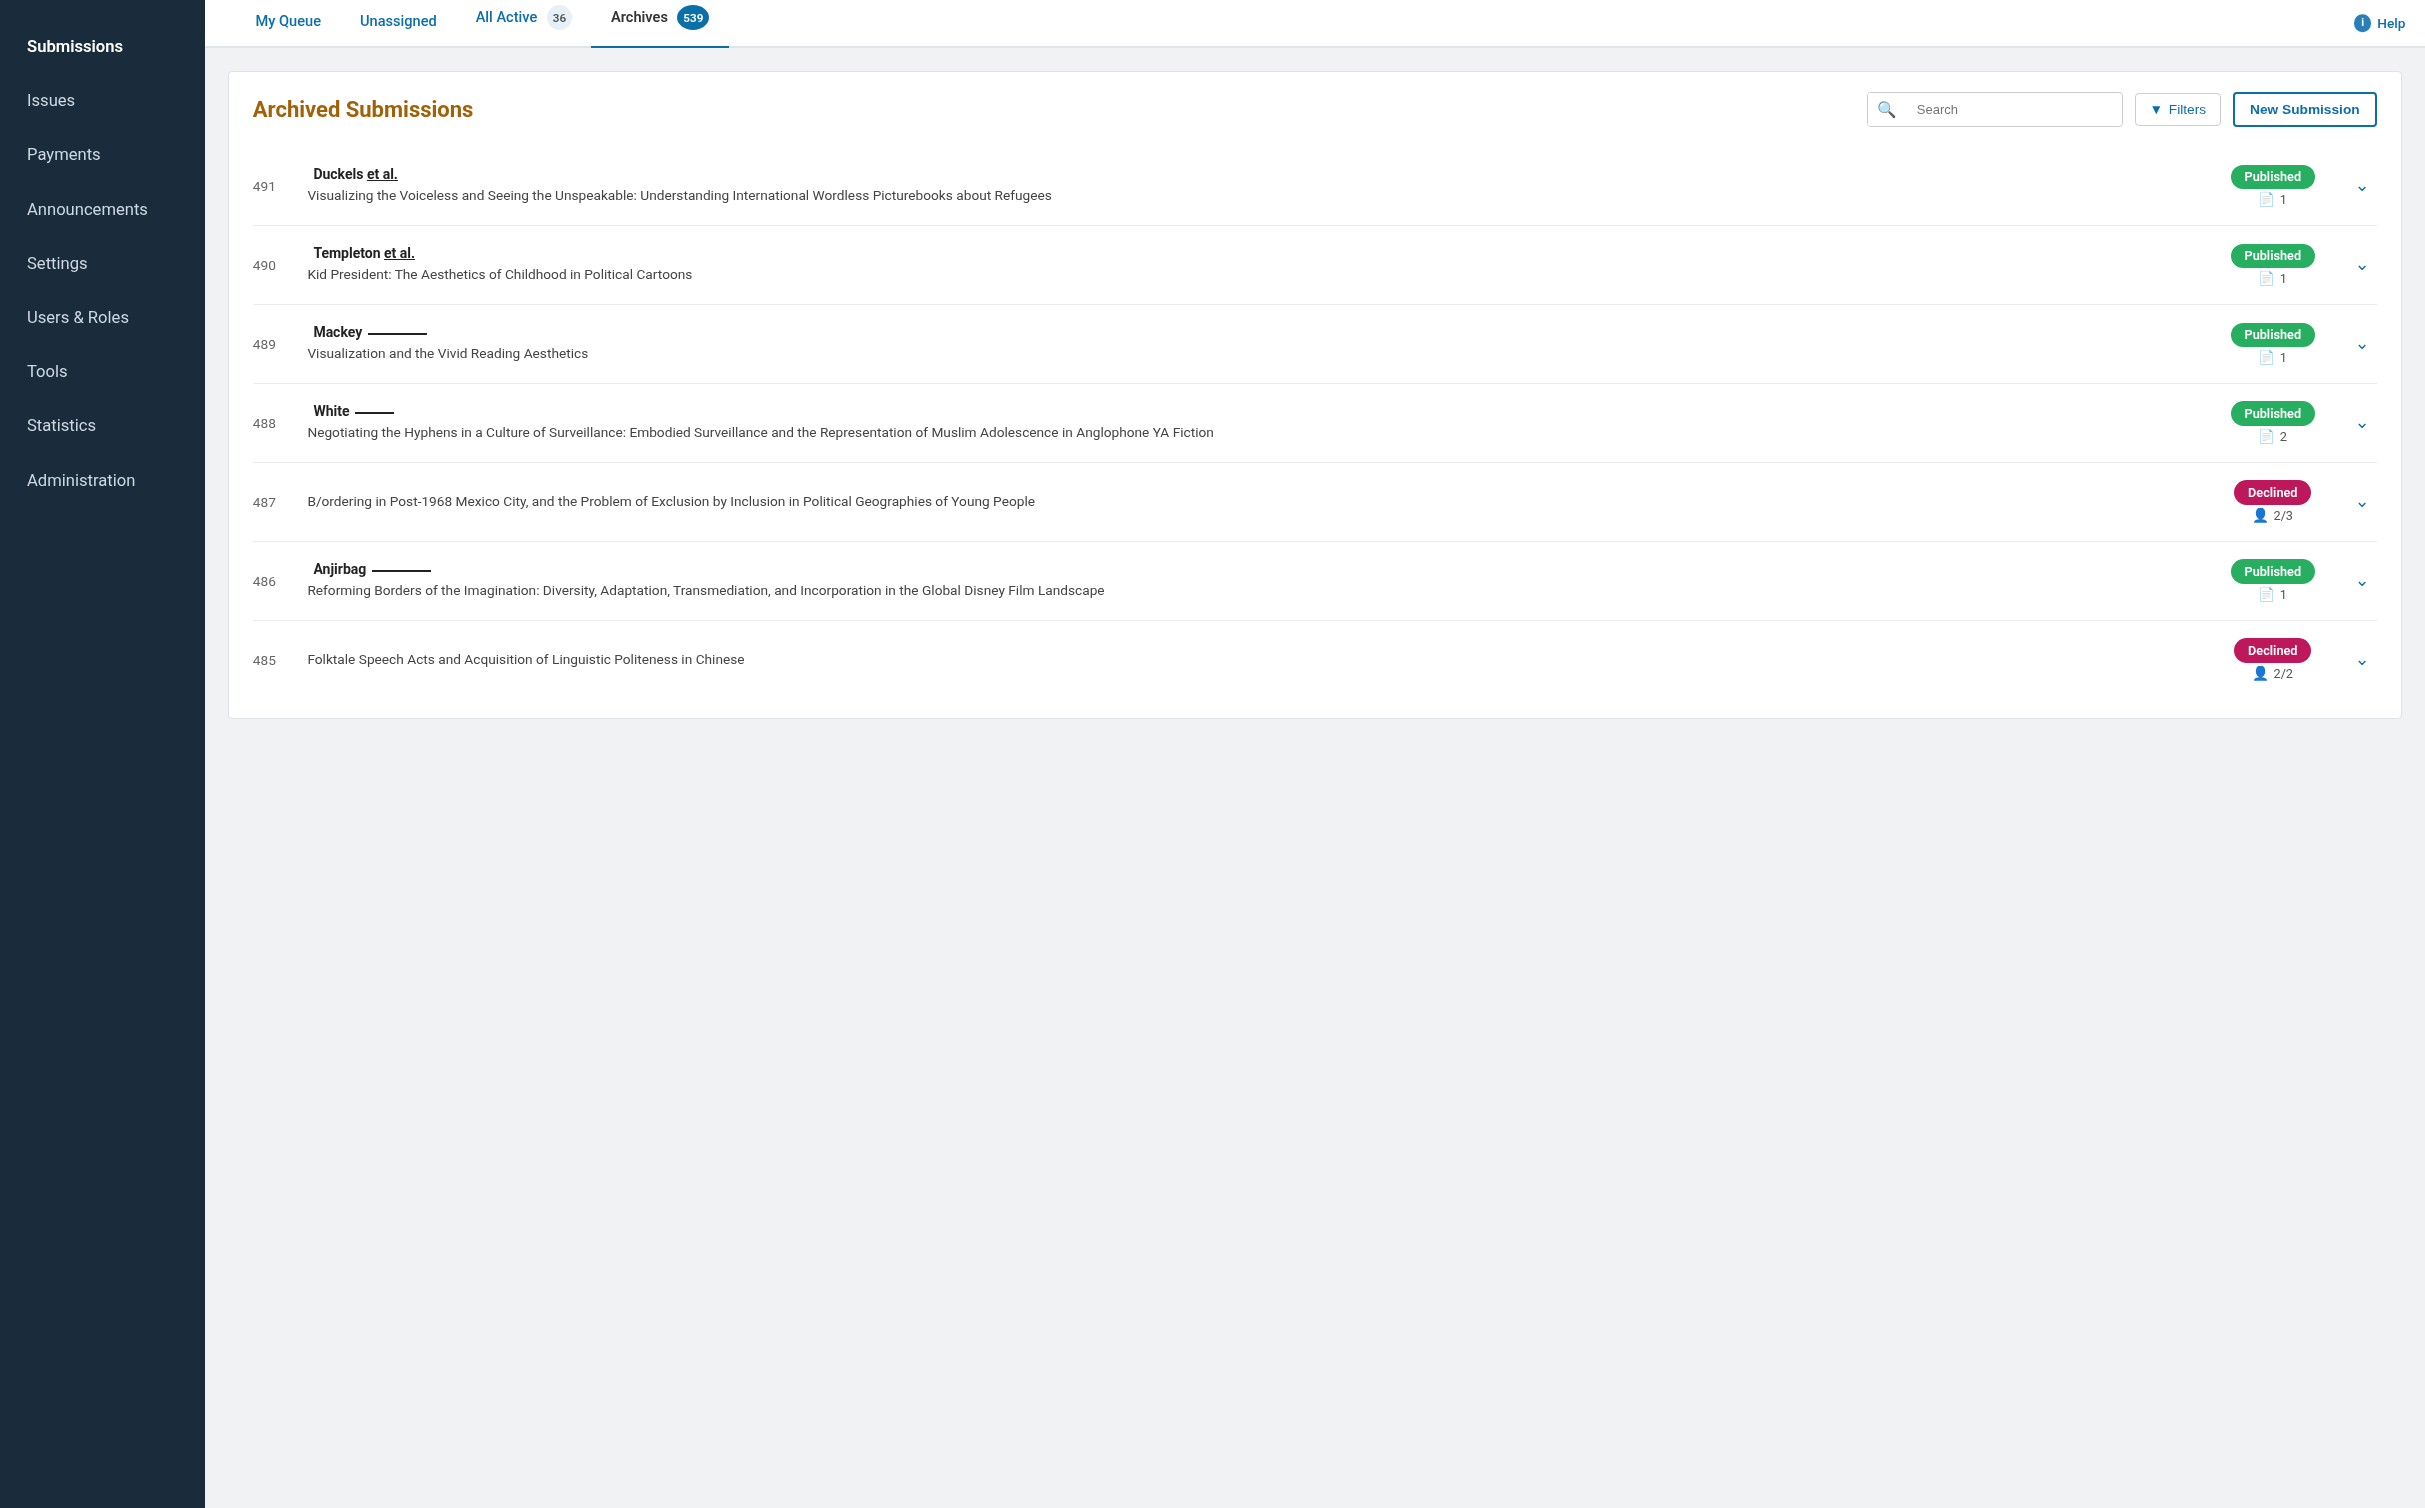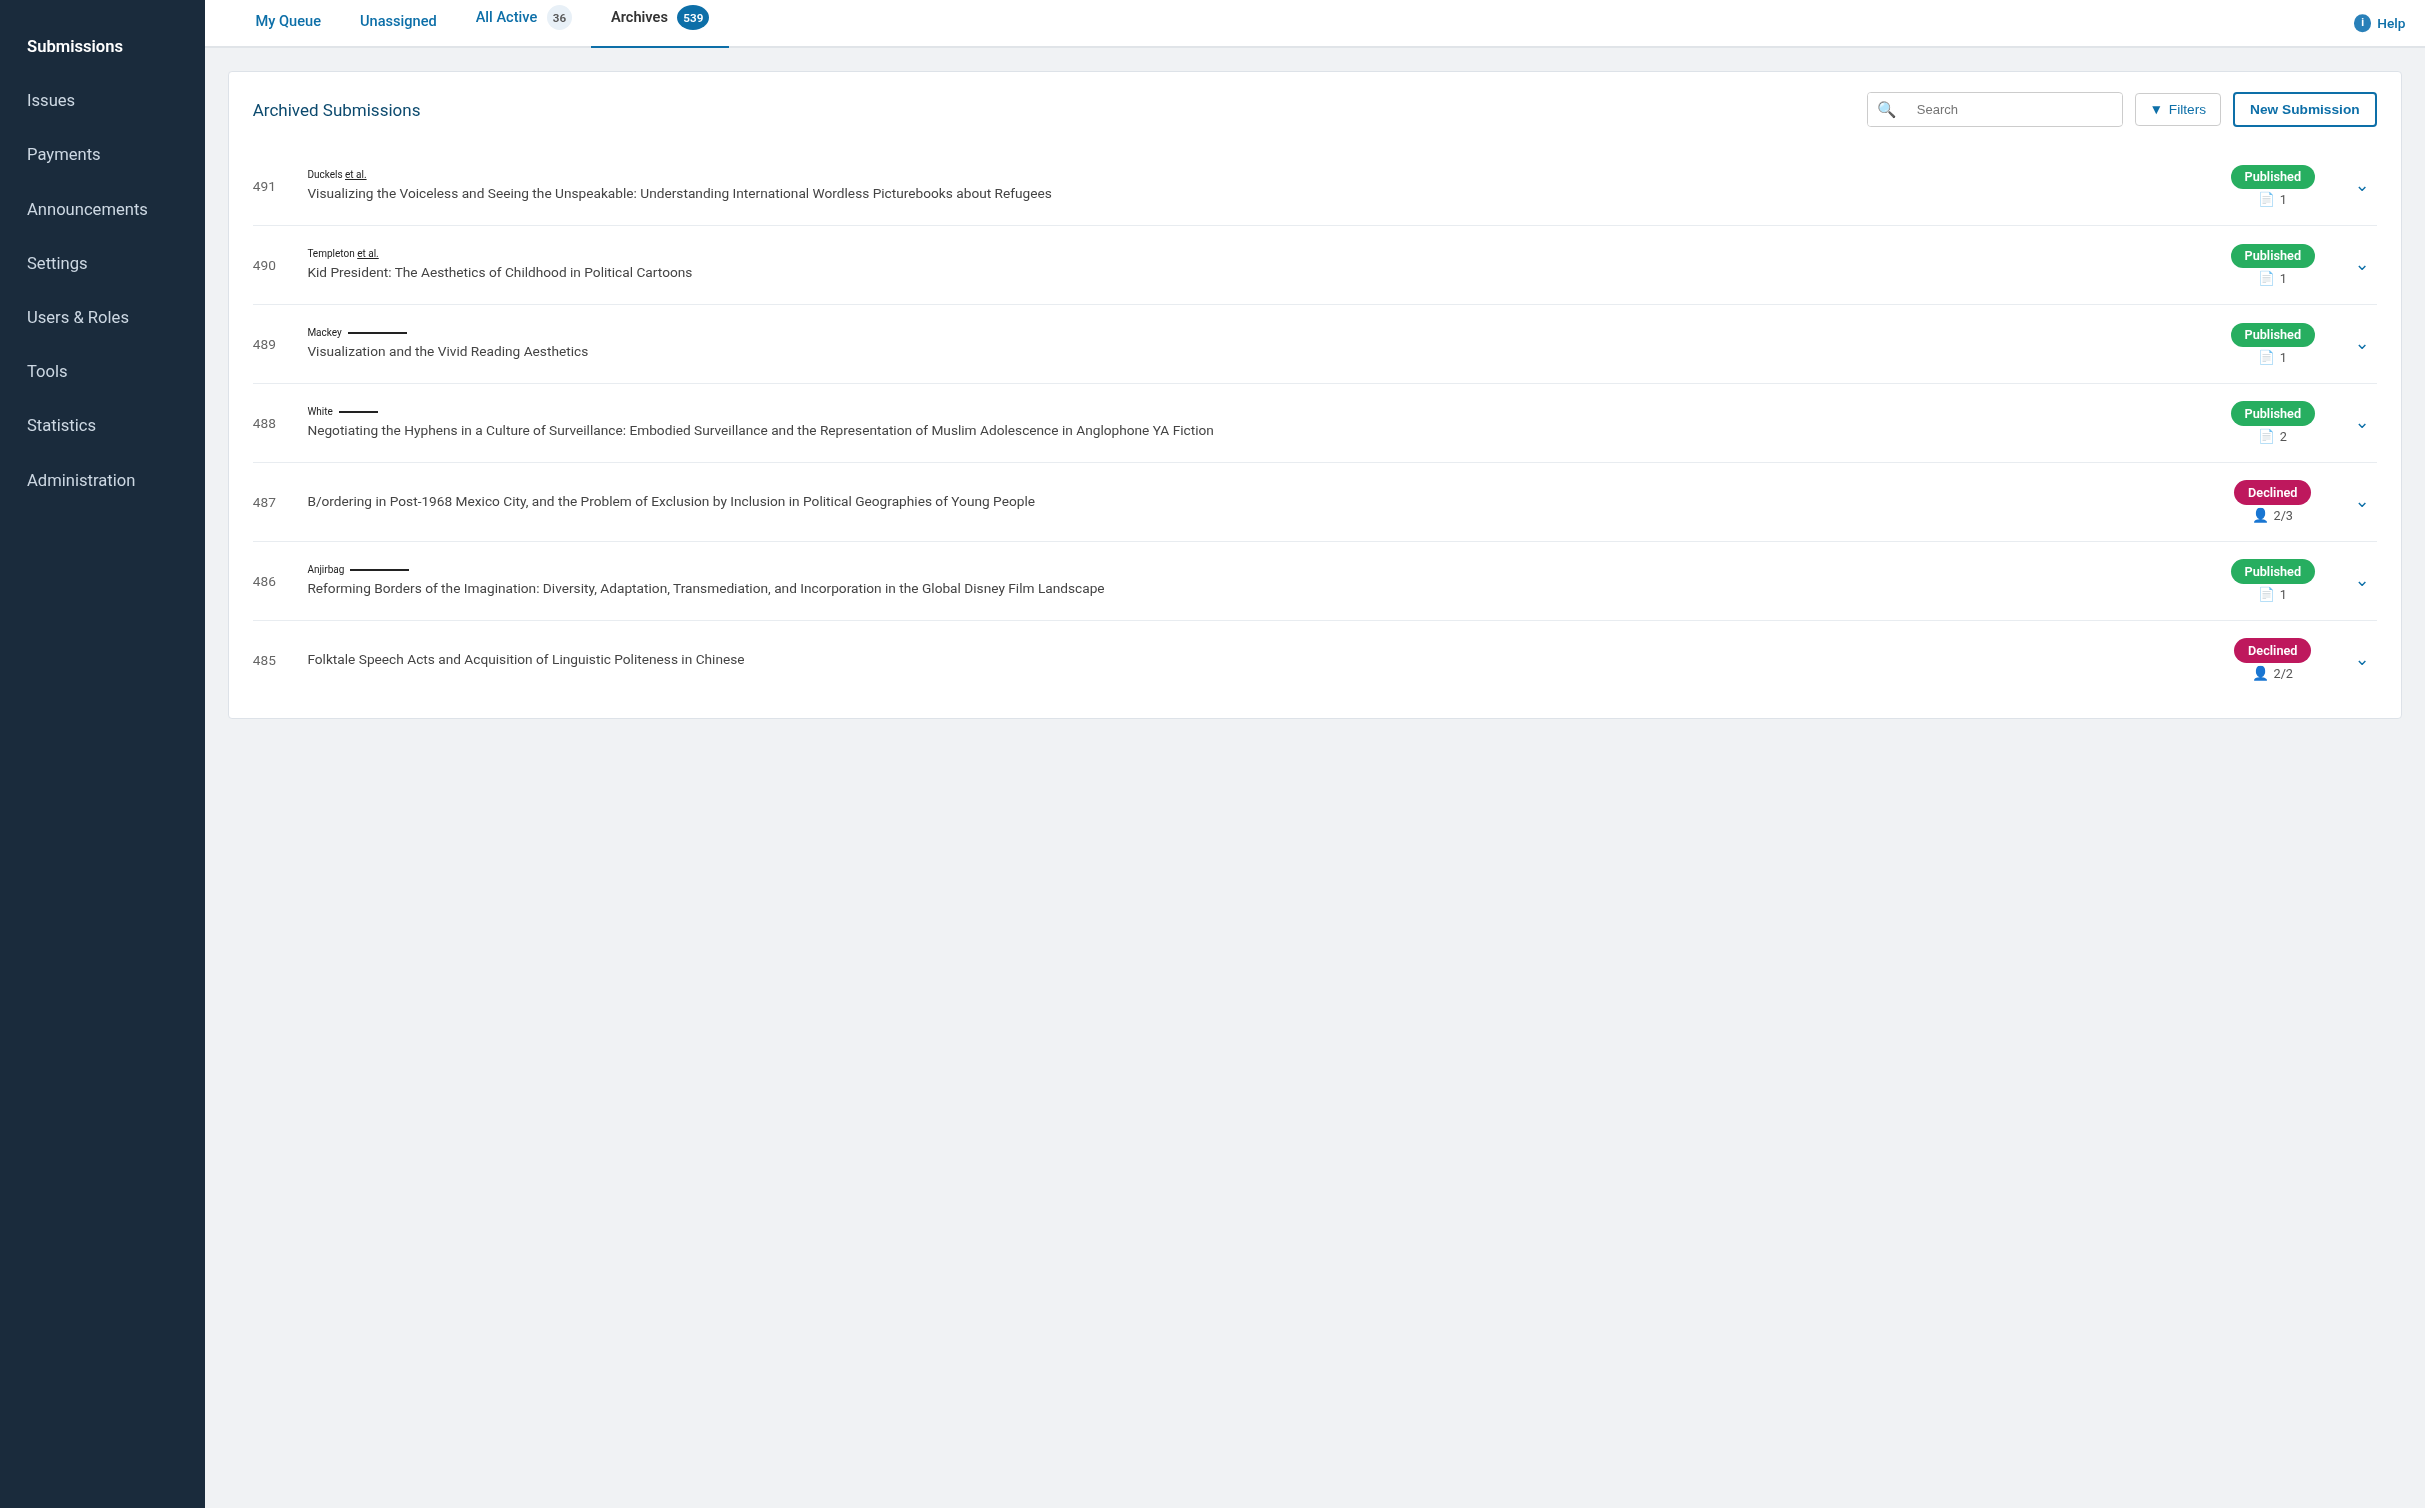--- a/index.html
+++ b/index.html
@@ -103,23 +103,23 @@
     }
 
     
     .panel-header {
       display: flex;
       align-items: center;
       margin-bottom: 19.5px;
       gap: 11.7px;
     }
     .panel-title {
-      font-size: 17px;
-      font-weight: 400;
-      color: #0c4a6e;
+      font-size: 22px;
+      font-weight: 700;
+      color: #a16207;
       flex: 1;
     }
     .search-wrap {
       display: flex;
       align-items: center;
       border: 1px solid #ccc;
       border-radius: 3.9px;
       overflow: hidden;
       background: #fff;
     }
@@ -175,24 +175,25 @@
     .sub-number {
       min-width: 39px;
       color: #666;
       font-size: 13.7px;
       text-align: left;
     }
     .sub-content {
       flex: 1;
     }
     .sub-author {
-      font-size: 10px;
-      font-weight: 400;
+      font-size: 14px;
+      font-weight: 700;
       color: #222;
       margin-bottom: 3.9px;
+      margin-left: 6px;
     }
     .sub-author u { text-decoration: underline; }
     .sub-author .dash {
       display: inline-block;
       width: 39px;
       height: 2px;
       background: #222;
       vertical-align: middle;
       margin-left: 5.9px;
     }

